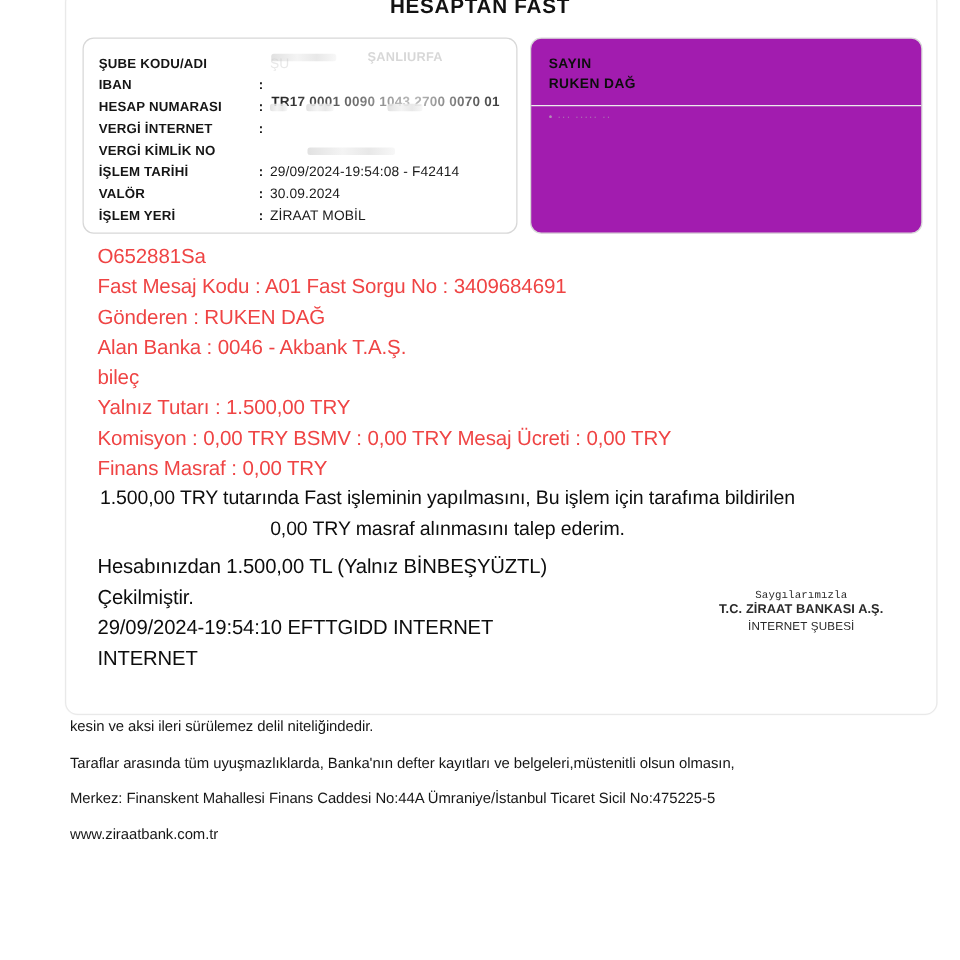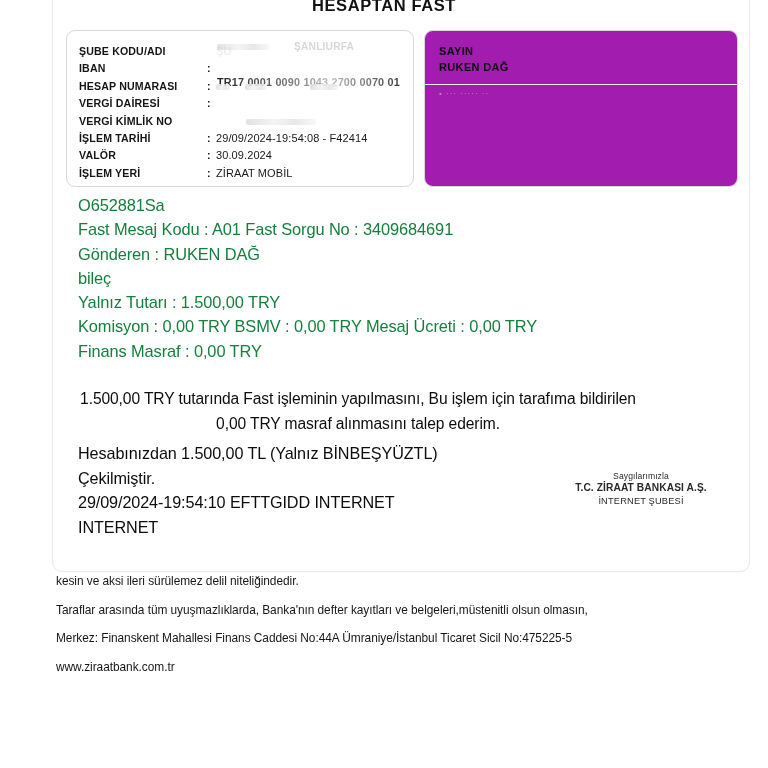--- a/index.html
+++ b/index.html
@@ -158,21 +158,21 @@
 
   
   .body-block {
     position: absolute;
     left: 78px;
     top: 193px;
     width: 600px;
     font-size: 16.4px;
     line-height: 24.3px;
     letter-spacing: -0.1px;
-    color: #15803d;
+    color: #ef4444;
   }
   .body-block .ln { white-space: nowrap; }
 
   .paragraph {
     position: absolute;
     left: 78px;
     top: 386px;
     width: 560px;
     font-size: 15.6px;
     line-height: 25px;
@@ -192,21 +192,21 @@
 
   .signature {
     position: absolute;
     left: 548px;
     top: 470px;
     width: 186px;
     text-align: center;
     line-height: 12.4px;
     color: #2a2a2a;
   }
-  .sig-1 { font-size: 8.6px; letter-spacing: .1px; }
+  .sig-1 { font-size: 8.6px; letter-spacing: .1px; font-family: Liberation Mono, monospace; }
   .sig-2 { font-size: 10.2px; font-weight: bold; letter-spacing: .1px; }
   .sig-3 { font-size: 9.3px; letter-spacing: .15px; }
 
   
   .footer {
     position: absolute;
     left: 56px;
     top: 567px;
     width: 700px;
     font-size: 11.9px;
@@ -254,21 +254,21 @@
         <span class="kv-label">HESAP NUMARASI</span>
         <span class="kv-colon">:</span>
         <span class="kv-val">
           <span class="ghost-bar" style="width:14px"></span>
           <span class="ghost-bar" style="width:22px;margin-left:12px"></span>
           <span class="ghost-bar" style="width:28px;margin-left:40px"></span>
         </span>
       </div>
 
       <div class="kv-row">
-        <span class="kv-label">VERGİ DAİRESİ</span>
+        <span class="kv-label">VERGİ İNTERNET</span>
         <span class="kv-colon">:</span>
         <span class="kv-val"></span>
       </div>
 
       <div class="kv-row">
         <span class="kv-label">VERGİ KİMLİK NO</span>
         <span class="kv-colon"></span>
         <span class="kv-val">
           <span class="ghost-bar" style="width:70px;margin-left:30px"></span>
         </span>
@@ -301,20 +301,21 @@
       <div>RUKEN DAĞ</div>
     </div>
     <div class="divider"></div>
     <div class="sayin-ghost">• ··· ····· ··</div>
   </div>
 
   <div class="body-block">
     <div class="ln">O652881Sa</div>
     <div class="ln">Fast Mesaj Kodu : A01 Fast Sorgu No : 3409684691</div>
     <div class="ln">Gönderen : RUKEN DAĞ</div>
+    <div class="ln">Alan Banka : 0046 - Akbank T.A.Ş.</div>
     <div class="ln">bileç</div>
     <div class="ln">Yalnız Tutarı : 1.500,00 TRY</div>
     <div class="ln">Komisyon : 0,00 TRY BSMV : 0,00 TRY Mesaj Ücreti : 0,00 TRY</div>
     <div class="ln">Finans Masraf : 0,00 TRY</div>
   </div>
 
   <div class="paragraph">1.500,00 TRY tutarında Fast işleminin yapılmasını, Bu işlem için tarafıma bildirilen 0,00 TRY masraf alınmasını talep ederim.</div>
 
   <div class="withdraw">
     <div>Hesabınızdan 1.500,00 TL (Yalnız BİNBEŞYÜZTL)</div>

